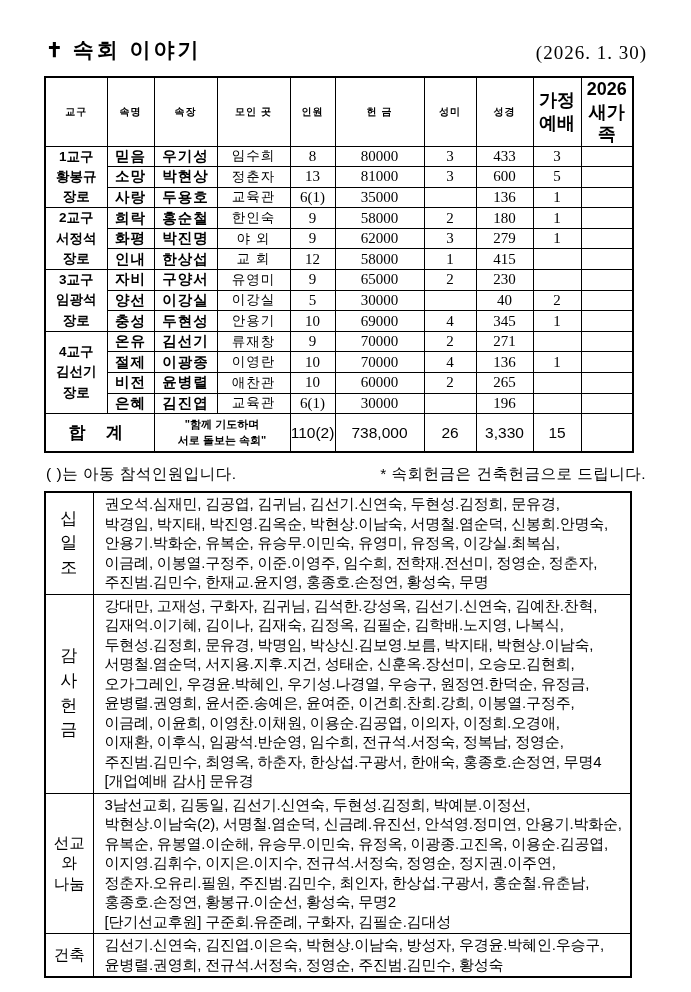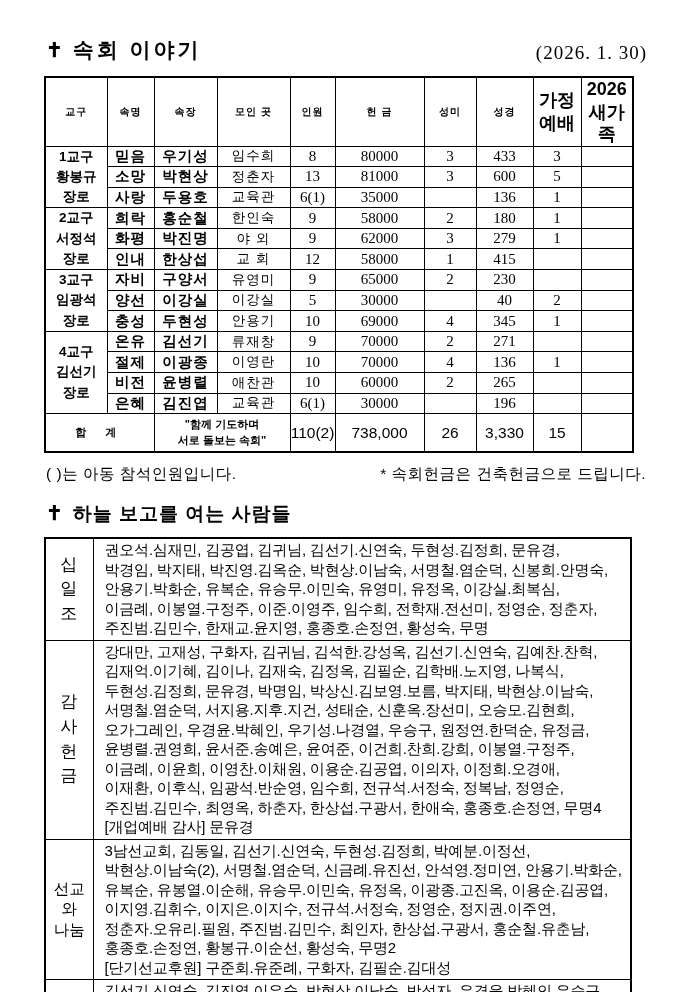--- a/index.html
+++ b/index.html
@@ -21,21 +21,21 @@
   table{border-collapse:collapse;table-layout:fixed;}
   .t1{width:588px;border:2.5px solid #000;}
   .t1 td,.t1 th{border:1.6px solid #000;text-align:center;vertical-align:middle;padding:0;overflow:hidden;}
   .t1 thead th{height:40px;font-size:10px;font-weight:bold;letter-spacing:1px;}
   .t1 thead th.small{font-size:18px;line-height:1.25;letter-spacing:0;}
   .t1 tbody td{height:19.6px;}
   .t1 .grp{font-weight:bold;font-size:13.5px;line-height:1.5;letter-spacing:0;}
   .t1 .kb{font-weight:bold;font-size:14.5px;letter-spacing:1px;}
   .t1 .place{font-weight:normal;font-size:13.5px;letter-spacing:1px;margin-left:36px;}
   .t1 .num{font-family:"Liberation Serif",serif;font-size:15px;font-weight:normal;letter-spacing:0;}
-  .t1 .total-label{font-weight:bold;font-size:11px;letter-spacing:8px;height:37px;}
+  .t1 .total-label{font-weight:bold;font-size:17px;letter-spacing:8px;height:37px;}
   .t1 .slogan{font-weight:bold;font-size:11px;line-height:1.45;letter-spacing:0;}
   .t1 .total-num{font-family:Liberation Sans, sans-serif;font-size:15.5px;}
 
   
   .notes{display:flex;justify-content:space-between;width:600px;margin:11px 0 0 2px;font-size:15.5px;letter-spacing:0.5px;gap:16px;}
 
   
   .t2{width:588px;border:2px solid #000;margin-top:6px;}
   .t2 td,.t2 th{border:1.6px solid #000;vertical-align:middle;padding:0;}
   .t2 .lbl{width:48px;text-align:center;font-weight:normal;font-size:17px;line-height:1.45;letter-spacing:1px;}
@@ -253,23 +253,20 @@
         <td class="total-num"></td>
       </tr>
     </tbody>
   </table>
 
   <div class="notes">
     <span>(    )는 아동 참석인원입니다.</span>
     <span>* 속회헌금은 건축헌금으로 드립니다.</span>
   </div>
 
-  <div class="sec2-titlebar">
-    <span class="cross">✝</span><span class="sec2-title">하늘 보고를 여는 사람들</span>
-  </div>
 
   <table class="t2">
     <colgroup>
         <col style="width:48px">
         <col>
       </colgroup>
     <tbody>
       <tr>
         <th class="lbl pre">십
 일

